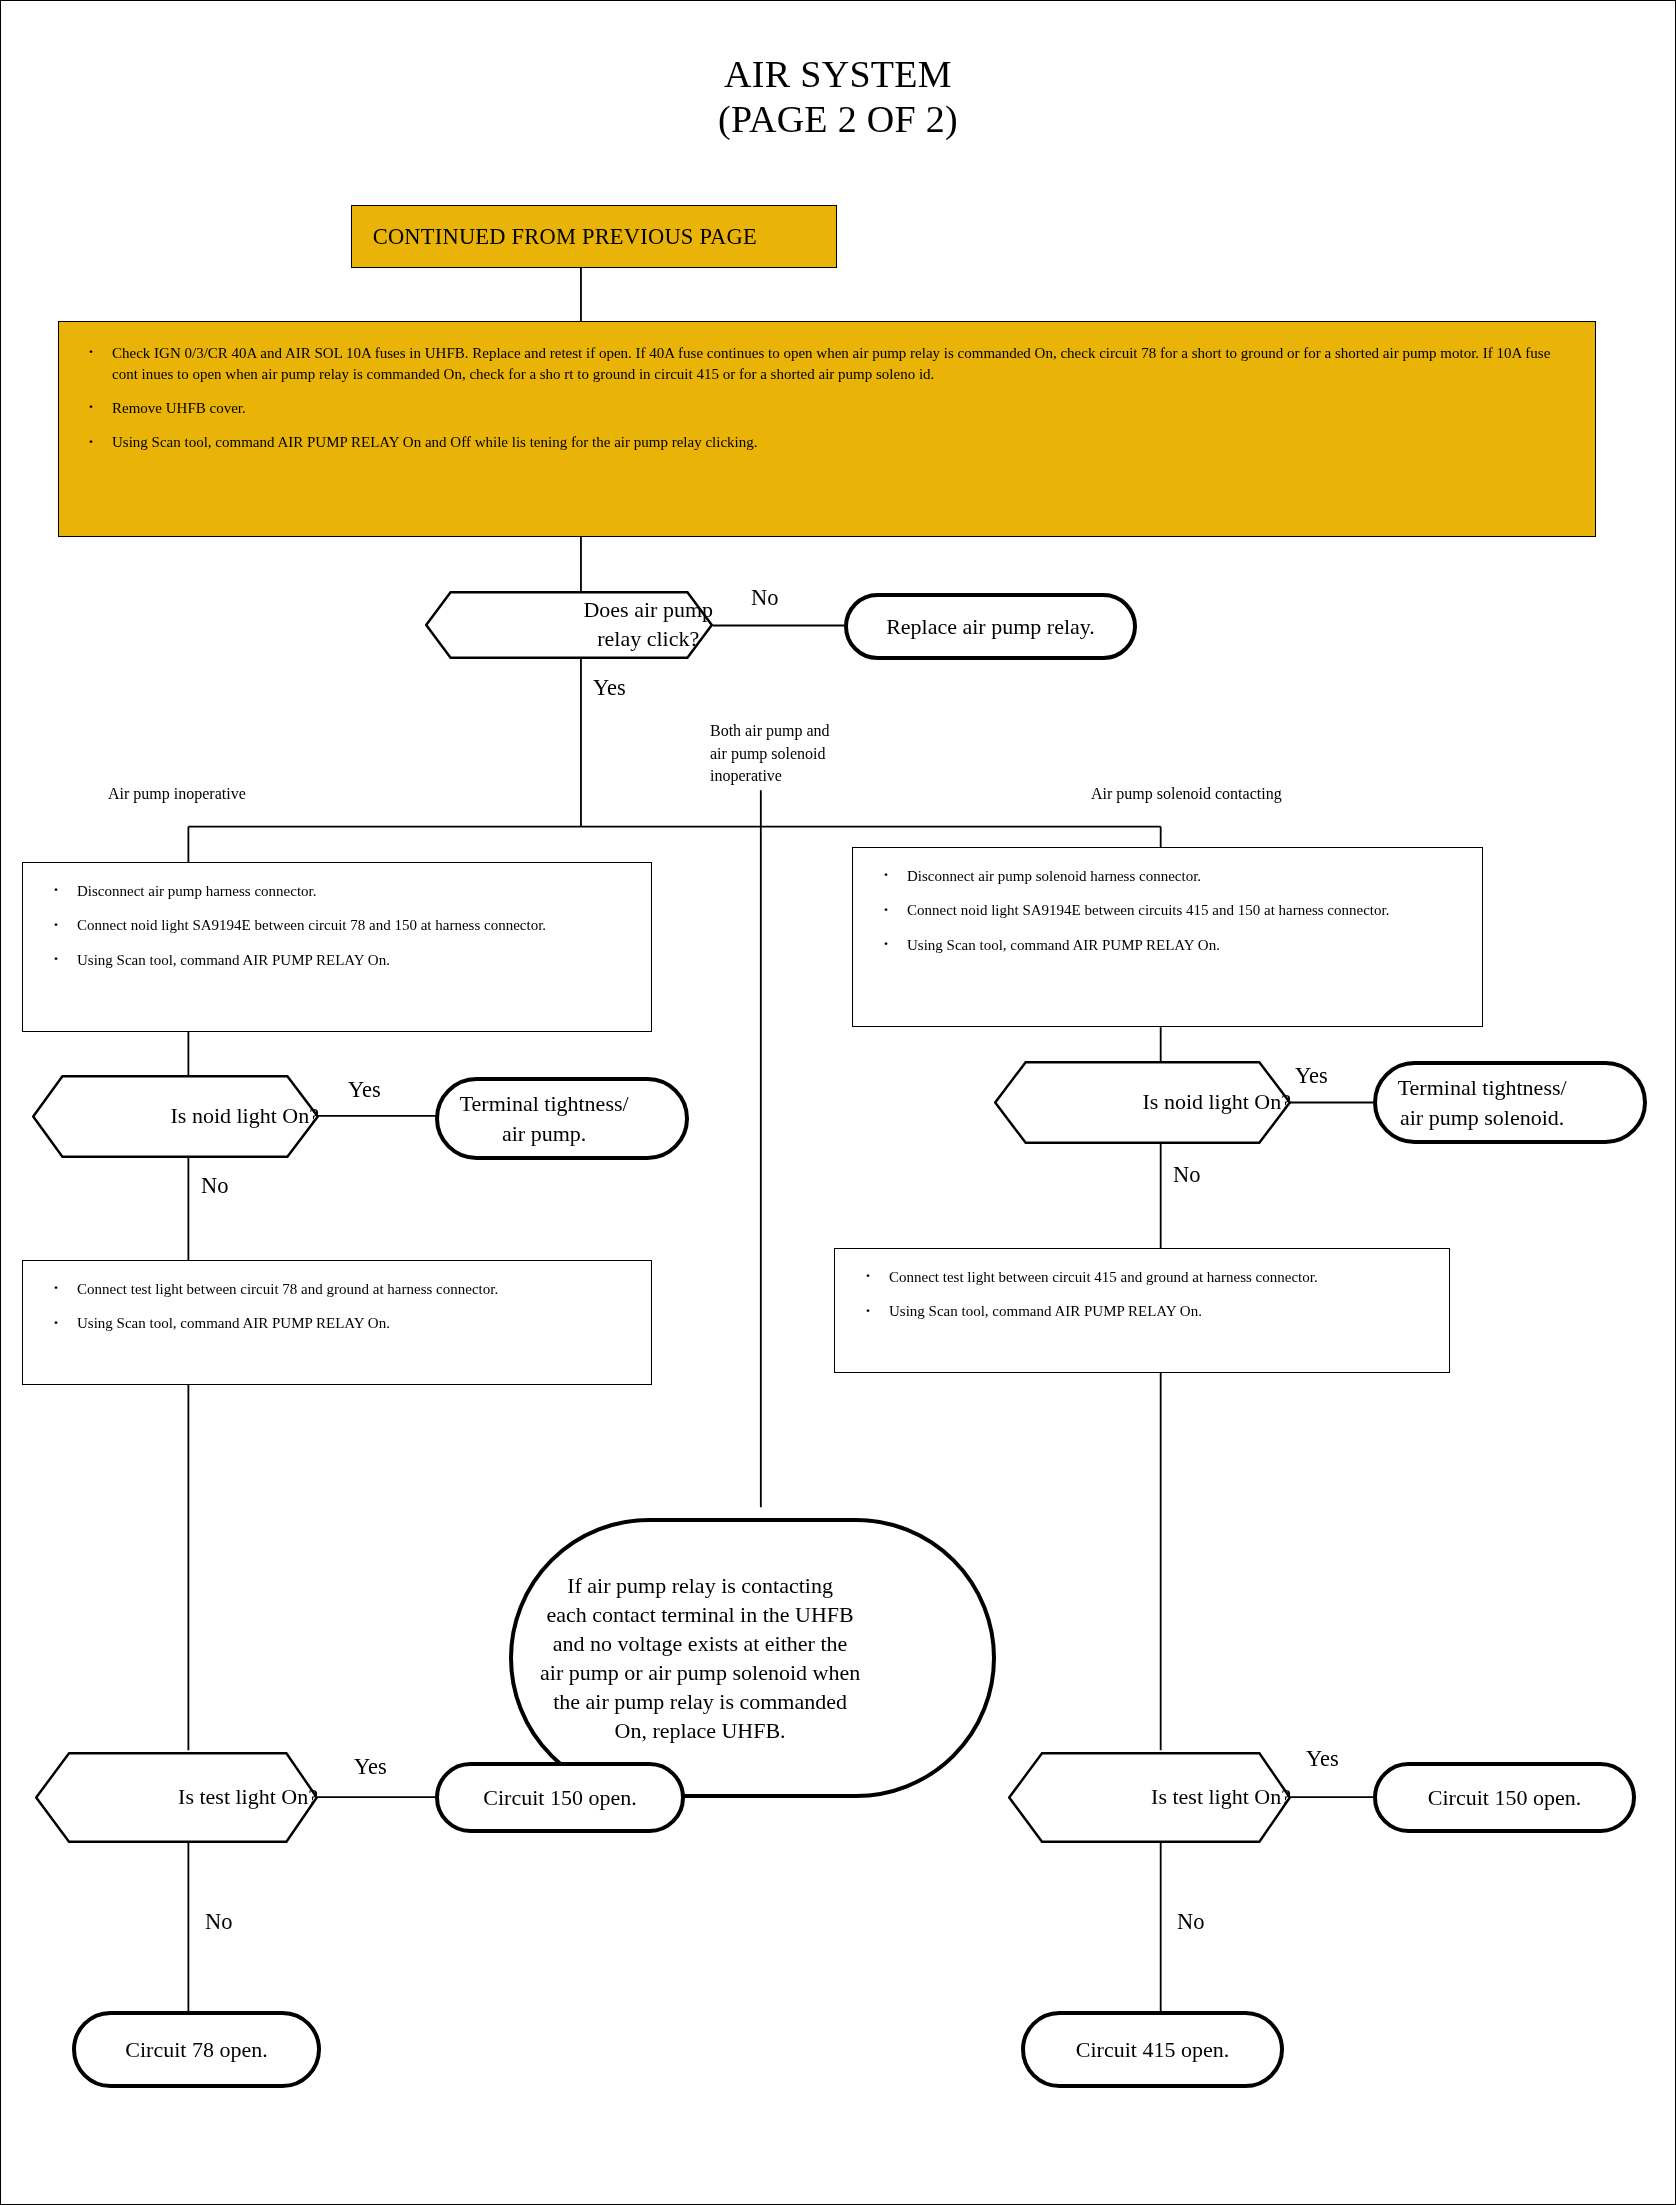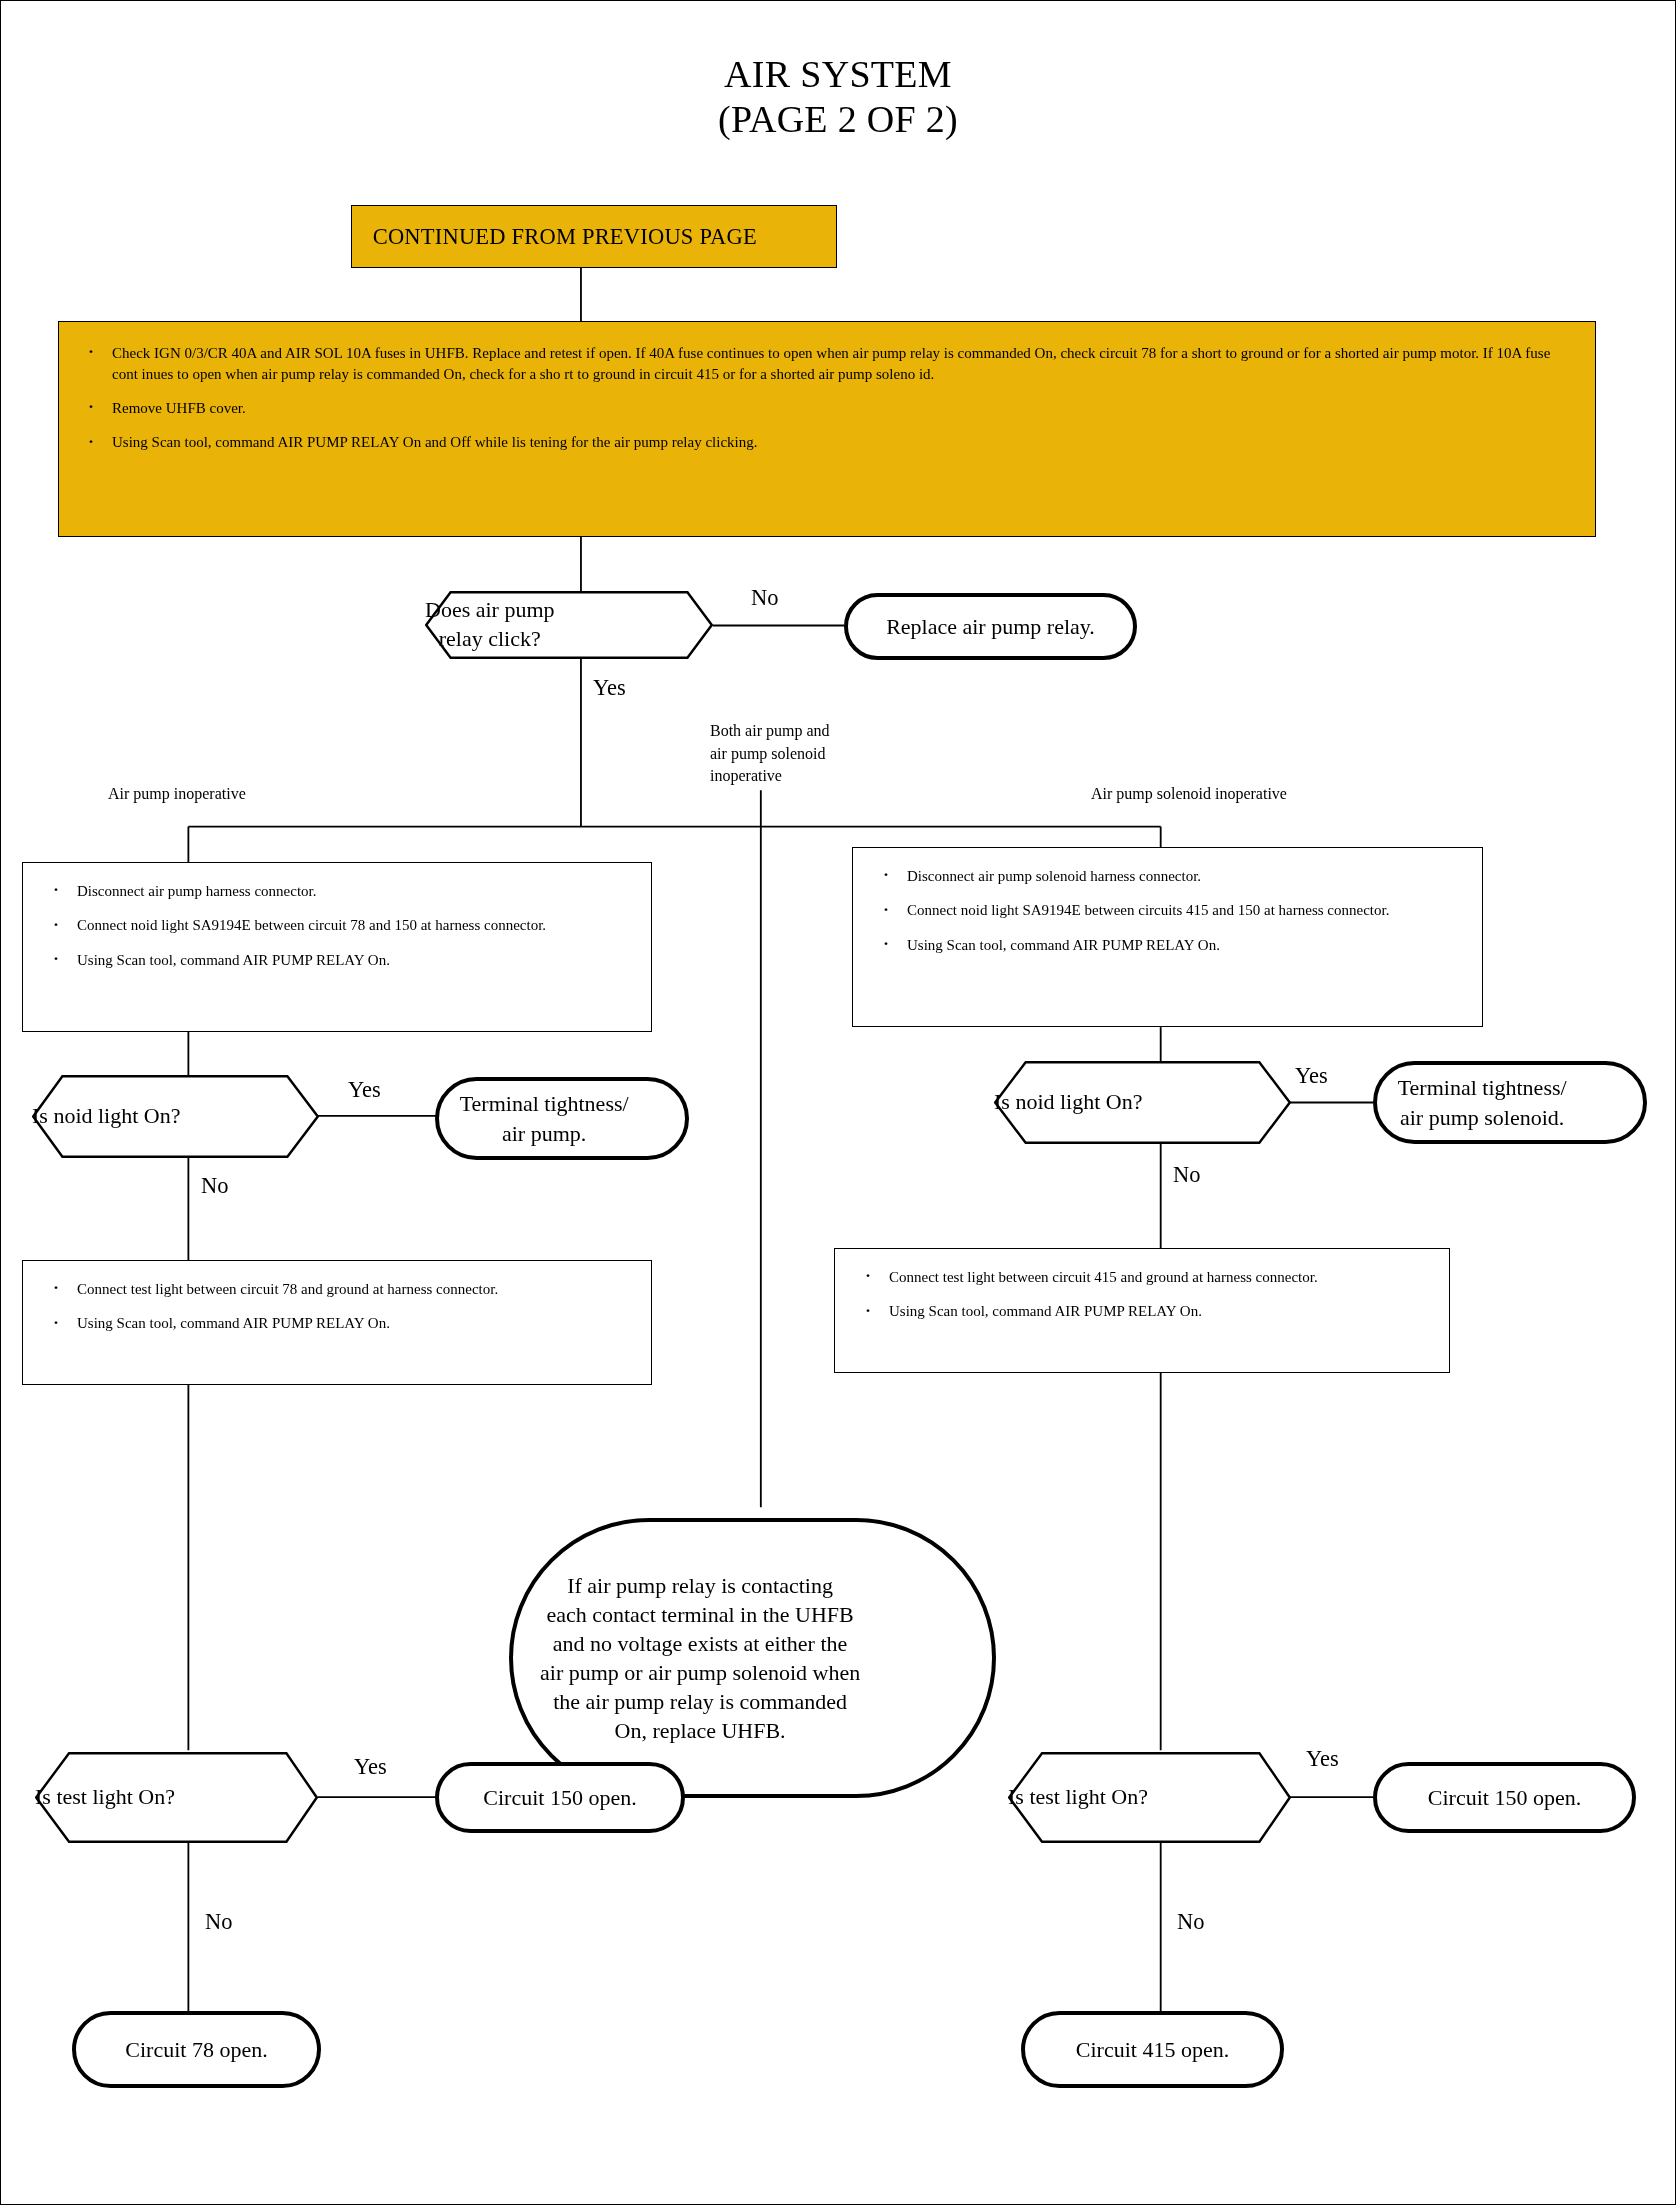--- a/index.html
+++ b/index.html
@@ -72,21 +72,21 @@
   .terminal .tlines {
     padding: 0 20.7px;
     line-height: 1.32;
   }
 
   
   .decision {
     position: absolute;
     display: flex;
     align-items: center;
-    justify-content: flex-start;
+    justify-content: flex-end;
     text-align: center;
   }
   .decision .hexfill {
     position: absolute;
     left: 0; top: 0;
     width: 100%; height: 100%;
   }
   .decision .dtext {
     position: relative;
     z-index: 2;
@@ -211,21 +211,21 @@
   <div class="edge-label" style="left:593px; top:675px;">Yes</div>
 
   <div class="node terminal" style="left:844px; top:593px; width:293px; height:67px;">
     <div class="tlines t-node">Replace air pump relay.</div>
   </div>
 
   <div class="branch-label" style="left:108px; top:783px;">Air pump inoperative</div>
   <div class="branch-label" style="left:710px; top:720px;">Both air pump and
 air pump solenoid
 inoperative</div>
-  <div class="branch-label" style="left:1091px; top:783px;">Air pump solenoid inoperative</div>
+  <div class="branch-label" style="left:1091px; top:783px;">Air pump solenoid contacting</div>
 
   <div class="node rect-box-thin pad-side-box" style="left:22px; top:862px; width:630px; height:170px;">
     <ul class="bullets t-body">
       <li>Disconnect air pump harness connector.</li>
       <li>Connect noid light SA9194E between circuit 78 and 150 at harness connector.</li>
       <li>Using Scan tool, command AIR PUMP RELAY On.</li>
     </ul>
   </div>
 
   <div class="node rect-box-thin pad-side-box" style="left:852px; top:847px; width:631px; height:180px;">

